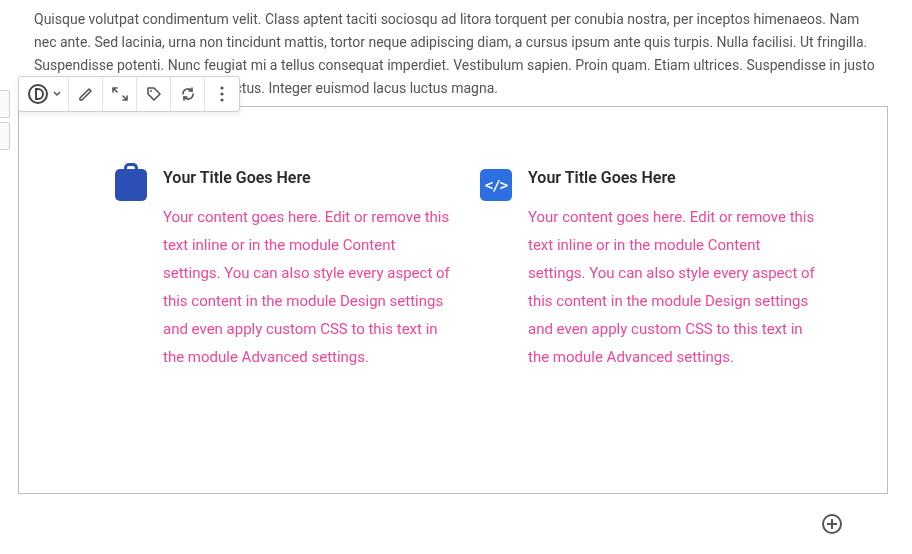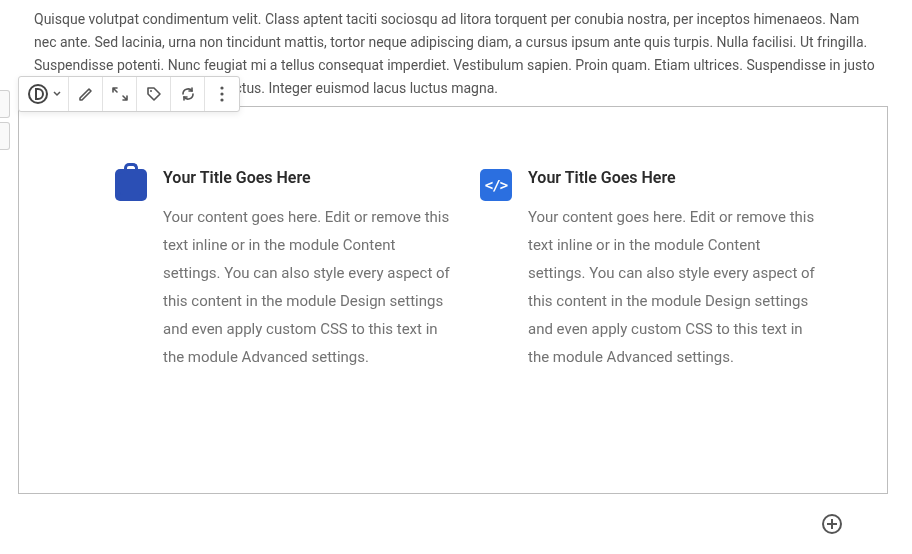--- a/index.html
+++ b/index.html
@@ -138,21 +138,21 @@
   .blurb-title {
     font-size: 16px;
     font-weight: 600;
     color: #2b2b2b;
     margin-bottom: 14px;
     line-height: 22px;
   }
   .blurb-body {
     font-size: 15px;
     line-height: 28px;
-    color: #737373;
+    color: #ec4899;
   }
 
   
   .add-btn {
     position: absolute;
     right: 70px;
     bottom: 20px;
     width: 20px;
     height: 20px;
     border: 2px solid #555;

